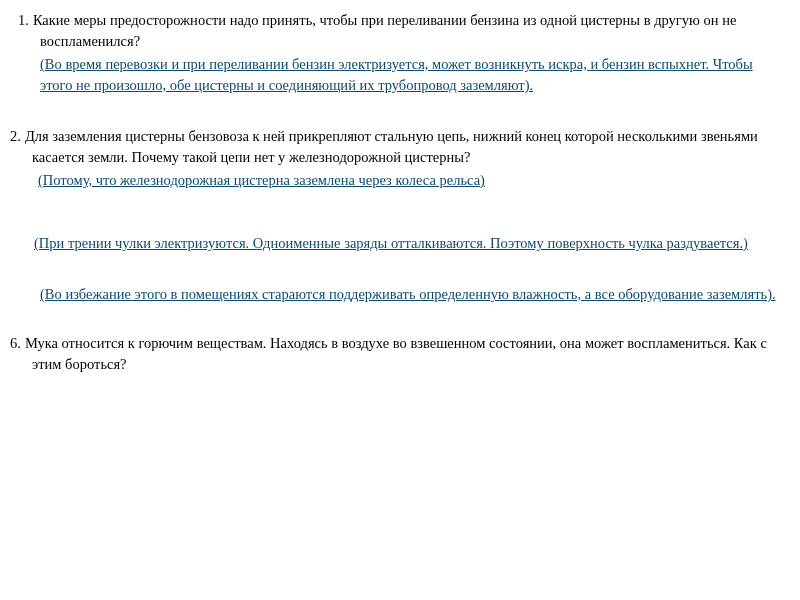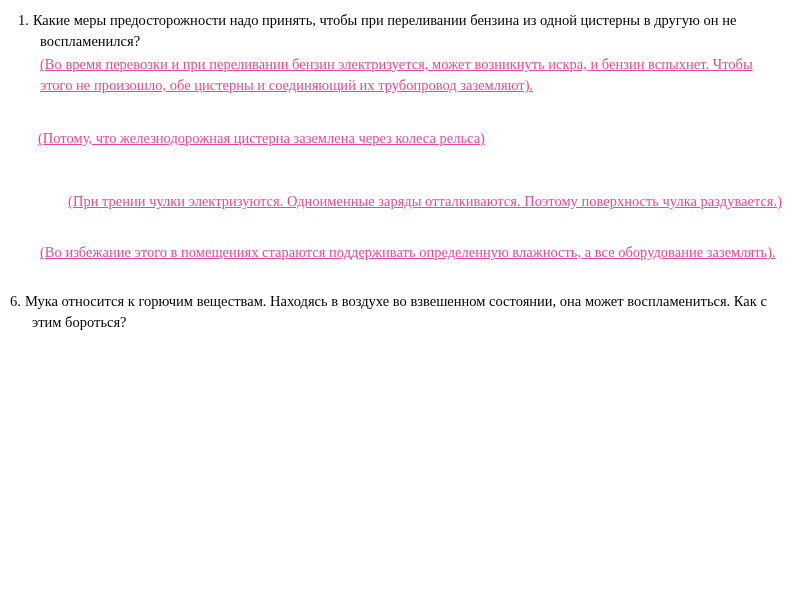--- a/index.html
+++ b/index.html
@@ -37,32 +37,31 @@
   .q-text .num {
     margin-left: -22px;
     padding-right: 4px;
   }
   .q-text .hang {
     display: inline;
   }
   .a-text {
     font-size: 14.5px;
     line-height: 1.45;
-    color: #ec4899;
+    color: #0c4a6e;
     text-decoration: underline;
     padding-left: 36px;
     margin-top: 2px;
     display: block;
   }
   .a-text.indent-small {
     padding-left: 28px;
   }
   .a-text.indent-tiny {
     padding-left: 24px;
-    text-align: right;
   }
   .a-text.indent-mid {
     padding-left: 30px;
   }
   .block-1 .q-text { padding-left: 30px; }
   .block-1 .q-text .num { margin-left: -22px; }
   .spacer-1 { height: 14px; }
   .spacer-2 { height: 12px; }
   .cut-off {
     overflow: hidden;
@@ -74,20 +73,21 @@
 <div class="page">
 
   <div class="qa-block block-1">
     <div class="q-text"><span class="num">1.</span><span class="hang">Какие меры предосторожности надо принять, чтобы при переливании бензина из одной цистерны в другую он не воспламенился?</span></div>
     <span class="a-text indent-mid">(Во время перевозки и при переливании бензин электризуется, может возникнуть искра, и бензин вспыхнет. Чтобы этого не произошло, обе цистерны и соединяющий их трубопровод заземляют).</span>
   </div>
 
   <div class="spacer-1"></div>
 
   <div class="qa-block">
+    <div class="q-text"><span class="num">2.</span><span class="hang">Для заземления цистерны бензовоза к ней прикрепляют стальную цепь, нижний конец которой несколькими звеньями касается земли. Почему такой цепи нет у железнодорожной цистерны?</span></div>
     <span class="a-text indent-small">(Потому, что железнодорожная цистерна заземлена через колеса рельса)</span>
   </div>
 
   <div class="spacer-2"></div>
 
 
   <div class="spacer-2"></div>
 
   <div class="qa-block">
     <span class="a-text indent-tiny">(При трении чулки электризуются. Одноименные заряды отталкиваются. Поэтому поверхность чулка раздувается.)</span>

